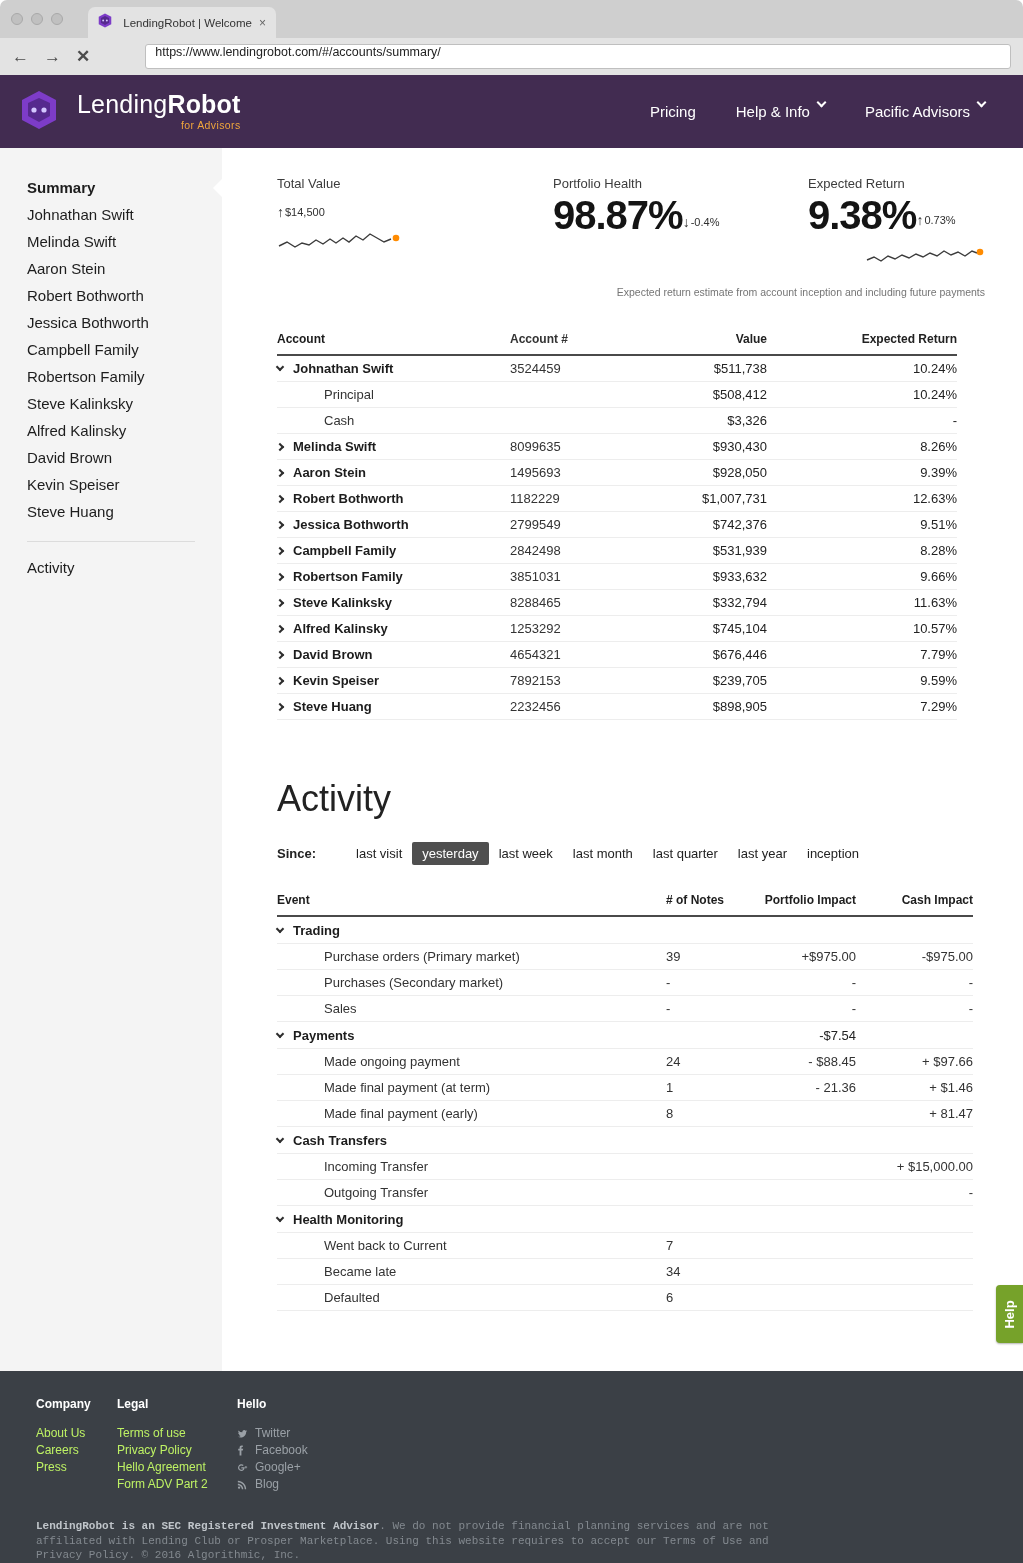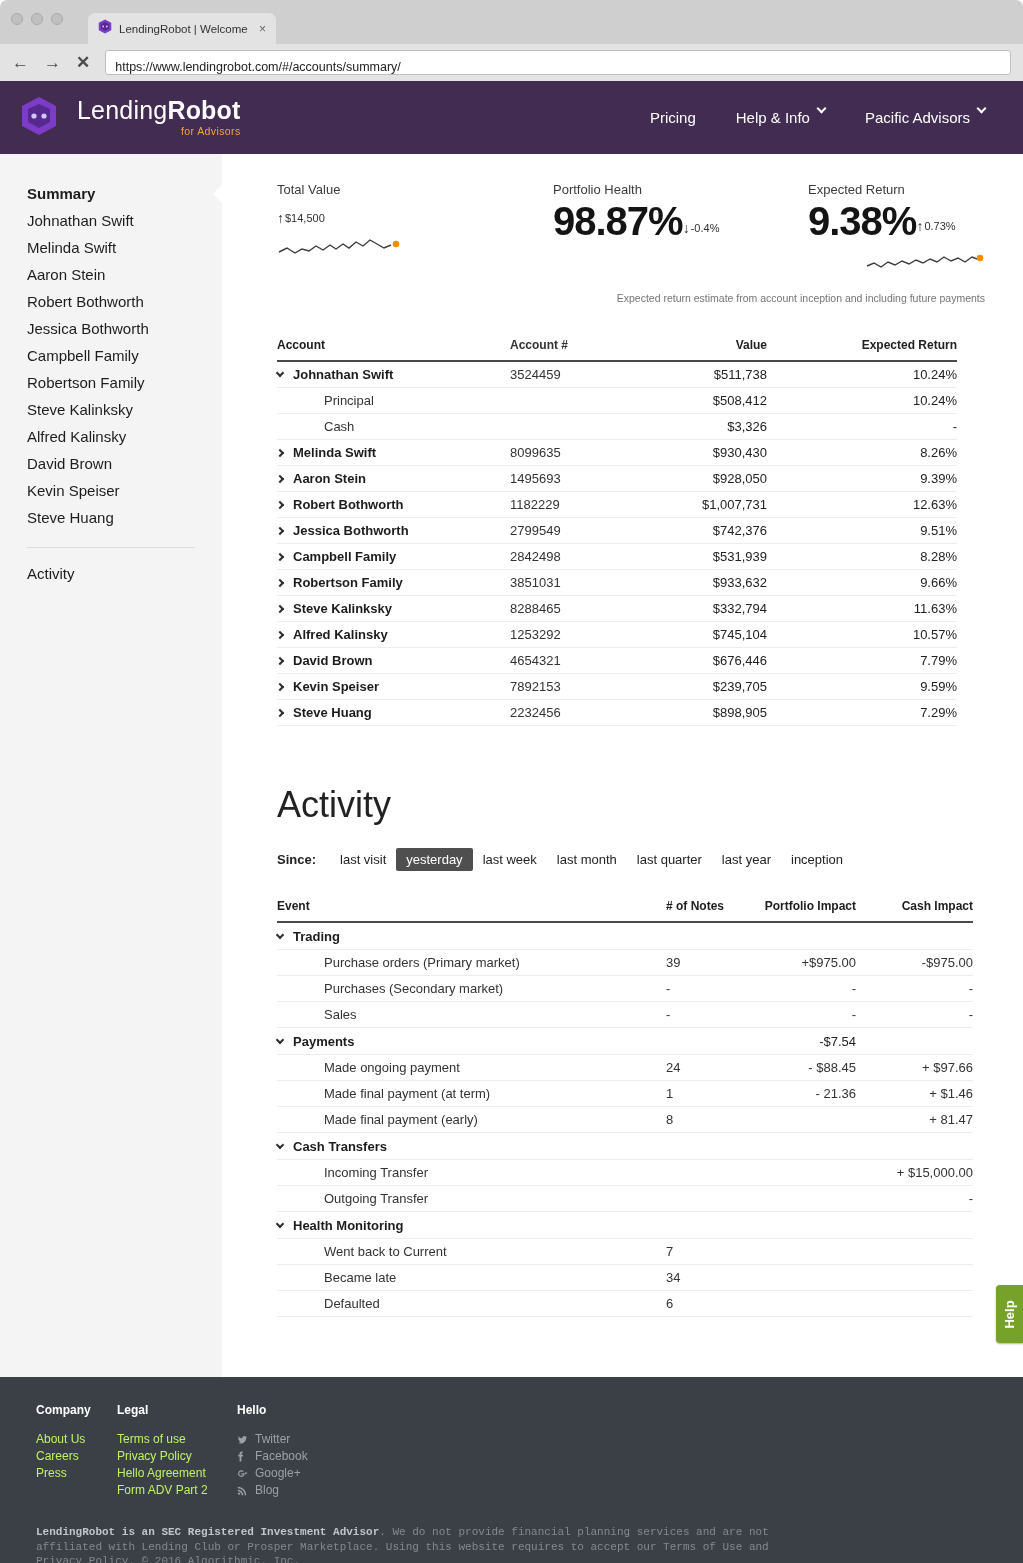--- a/index.html
+++ b/index.html
@@ -1,28 +1,28 @@
 <!DOCTYPE html>
 <html><head>
 <meta charset="utf-8">
 <style>
   * { box-sizing:border-box; margin:0; padding:0; }
   html,body { width:1023px; }
   body { height:1563px; position:relative; font-family:"Liberation Sans", sans-serif; background:#fff; }
 
   
-  .tabstrip { height:44px; background:#cfcfcf; border-radius:7px 7px 0 0; position:relative; }
+  .tabstrip { height:38px; background:#cfcfcf; border-radius:7px 7px 0 0; position:relative;text-align:right; }
   .traffic-lights { position:absolute; left:11px; top:13px; display:flex; gap:8px; }
   .tl-dot { width:12px; height:12px; border-radius:50%; background:#c0c0c0; border:1px solid #a9a9a9; cursor:pointer; }
   .tab { position:absolute; left:88px; bottom:0; width:188px; height:31px; background:#e3e3e3; border-radius:7px 7px 0 0; display:flex; align-items:center; gap:7px; padding:0 10px; cursor:pointer; }
   .tab-title { font-size:11.5px; color:#333; flex:1; white-space:nowrap; overflow:hidden; }
   .tab-close { font-size:12px; color:#666; cursor:pointer; }
   .toolbar { height:37px; background:#e3e3e3; display:flex; align-items:center; gap:15px; padding:0 12px; }
   .tb-ico { font-size:17px; color:#4c4c4c; font-weight:700; cursor:pointer; line-height:1; }
-  .urlbar { flex:1; height:25px; background:#fff; border:1px solid #bfbfbf; border-radius:3px; display:flex; align-items:flex-end; padding:0 9px; font-size:12.5px; color:#222; }
+  .urlbar { flex:1; height:25px; background:#fff; border:1px solid #bfbfbf; border-radius:3px; display:flex; align-items:flex-start; padding:0 9px; font-size:12.5px; color:#222;margin-left:40px; }
 
   
   .appbar { height:73px; background:#422c51; display:flex; align-items:center; padding:0 20px; }
   .logo { display:flex; align-items:center; gap:19px; cursor:pointer; }
   .logo-txt { display:flex; flex-direction:column; line-height:1; }
   .logo-main { color:#fff; font-size:25px; font-weight:300; letter-spacing:.2px; }
   .logo-main b { font-weight:700; }
   .logo-sub { color:#f0a63c; font-size:10.5px; text-align:right; margin-top:3px; letter-spacing:.4px; }
   .appnav { margin-left:auto; display:flex; align-items:center; gap:40px; padding-right:18px; }
   .nav-item { color:#fff; font-size:15px; display:flex; align-items:flex-start; gap:8px; cursor:pointer; }
@@ -61,21 +61,21 @@
   .col-er { flex:1; text-align:right; color:#222; }
   .acc-row .col-num, .acc-row .col-val, .acc-row .col-er { font-weight:400; }
   .acc-sub .col-acc { padding-left:47px; font-weight:400; color:#333; }
   .chev { width:6px; height:6px; border-right:2px solid #2e2e2e; border-bottom:2px solid #2e2e2e; display:inline-block; flex:none; cursor:pointer; }
   .chev.right { transform:rotate(-45deg); }
   .chev.down { transform:rotate(45deg); margin-top:-3px; }
 
   
   .activity-title { font-size:36px; font-weight:400; color:#222; margin-top:58px; }
   .since-row { display:flex; align-items:center; margin-top:22px; font-size:13px; color:#222; }
-  .since-label { font-weight:700; margin-right:14px; }
+  .since-label { font-weight:700; margin-right:30px; }
   .chip { padding:4px 10px; cursor:pointer; border-radius:2px; }
   .chip.selected { background:#4f4f4f; color:#fff; }
   .act-table { width:696px; margin-top:28px; }
   .col-event { width:389px; display:flex; align-items:center; gap:10px; }
   .col-notes { width:60px; }
   .col-port { width:130px; text-align:right; }
   .col-cash { flex:1; text-align:right; }
   .act-group { display:flex; align-items:center; height:27px; font-size:13px; font-weight:700; color:#1c1c1c; border-bottom:1px solid #ededed; }
   .act-group .col-port { font-weight:400; color:#222; }
   .act-row { display:flex; align-items:center; height:26px; font-size:13px; color:#333; border-bottom:1px solid #ededed; }

